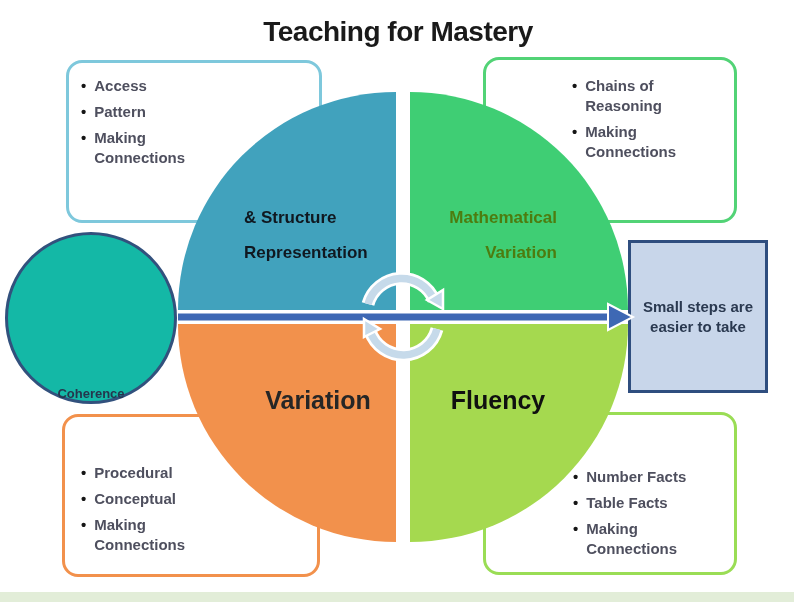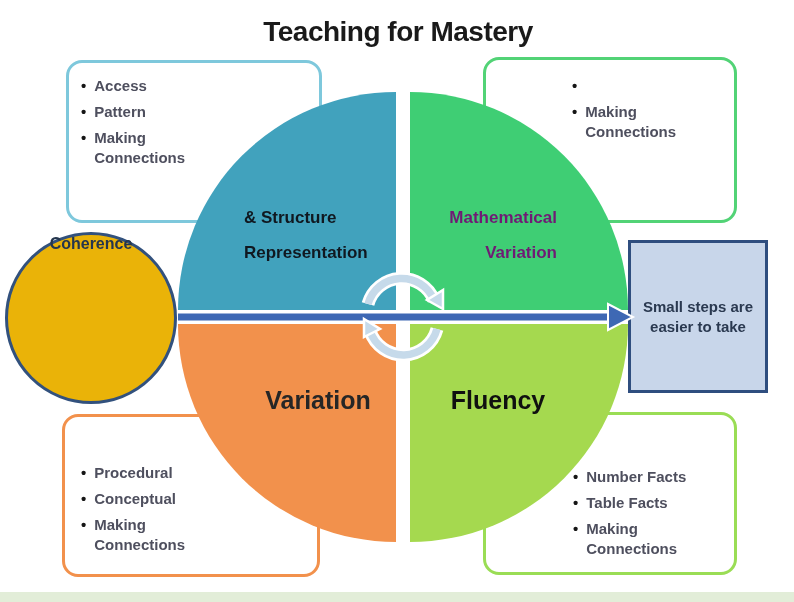--- a/index.html
+++ b/index.html
@@ -23,30 +23,30 @@
   .bullet-text{max-width:118px;}
   
   .pie{position:absolute;left:178px;top:92px;width:450px;height:450px;}
   .quarter{position:absolute;width:218px;height:218px;}
   .q-tl{left:0;top:0;background:#41A2BD;border-radius:218px 0 0 0;}
   .q-tr{left:232px;top:0;background:#3FCE74;border-radius:0 218px 0 0;}
   .q-bl{left:0;top:232px;background:#F2914C;border-radius:0 0 0 218px;}
   .q-br{left:232px;top:232px;background:#A5D94F;border-radius:0 0 218px 0;}
   .q-label{position:absolute;font-weight:bold;}
   .q-label.rep{left:66px;top:108px;width:160px;font-size:17px;line-height:35px;color:#101820;text-align:left;}
-  .q-label.math{left:247px;top:108px;width:132px;font-size:17px;line-height:35px;color:#701a75;text-align:right;}
+  .q-label.math{left:247px;top:108px;width:132px;font-size:17px;line-height:35px;color:#4d7c0f;text-align:right;}
   .q-label.variation{left:40px;top:294px;width:200px;font-size:25px;color:#262626;text-align:center;}
   .q-label.fluency{left:240px;top:294px;width:160px;font-size:25px;color:#101010;text-align:center;}
   .q-label span{display:block;}
   
   .coherence{
     position:absolute;left:5px;top:232px;width:172px;height:172px;border-radius:50%;
-    background:#eab308;border:3px solid #32517D;box-sizing:border-box;
-    display:flex;align-items:flex-start;justify-content:center;
-    font-size:16px;font-weight:bold;color:#25364D;
+    background:#14b8a6;border:3px solid #32517D;box-sizing:border-box;
+    display:flex;align-items:flex-end;justify-content:center;
+    font-size:13px;font-weight:bold;color:#25364D;
   }
   
   .note-box{
     position:absolute;left:628px;top:240px;width:140px;height:153px;
     background:#C8D6EA;border:3px solid #2F4E7F;box-sizing:border-box;
     display:flex;align-items:center;justify-content:center;text-align:center;
     font-size:15px;font-weight:bold;color:#2A3950;padding:0 2px;line-height:20px;
   }
   .arrow-svg{position:absolute;left:170px;top:301px;}
   .cycle-svg{position:absolute;left:353px;top:267px;}
@@ -72,20 +72,21 @@
         <div class="bullet-row">
           <span class="bullet-dot">•</span>
           <span class="bullet-text">Making Connections</span>
         </div>
       </div>
   </div>
   <div class="callout tr">
     <div>
         <div class="bullet-row">
           <span class="bullet-dot">•</span>
+          <span class="bullet-text">Chains of Reasoning</span>
         </div>
         <div class="bullet-row">
           <span class="bullet-dot">•</span>
           <span class="bullet-text">Making Connections</span>
         </div>
       </div>
   </div>
   <div class="callout bl">
     <div>
         <div class="bullet-row">

